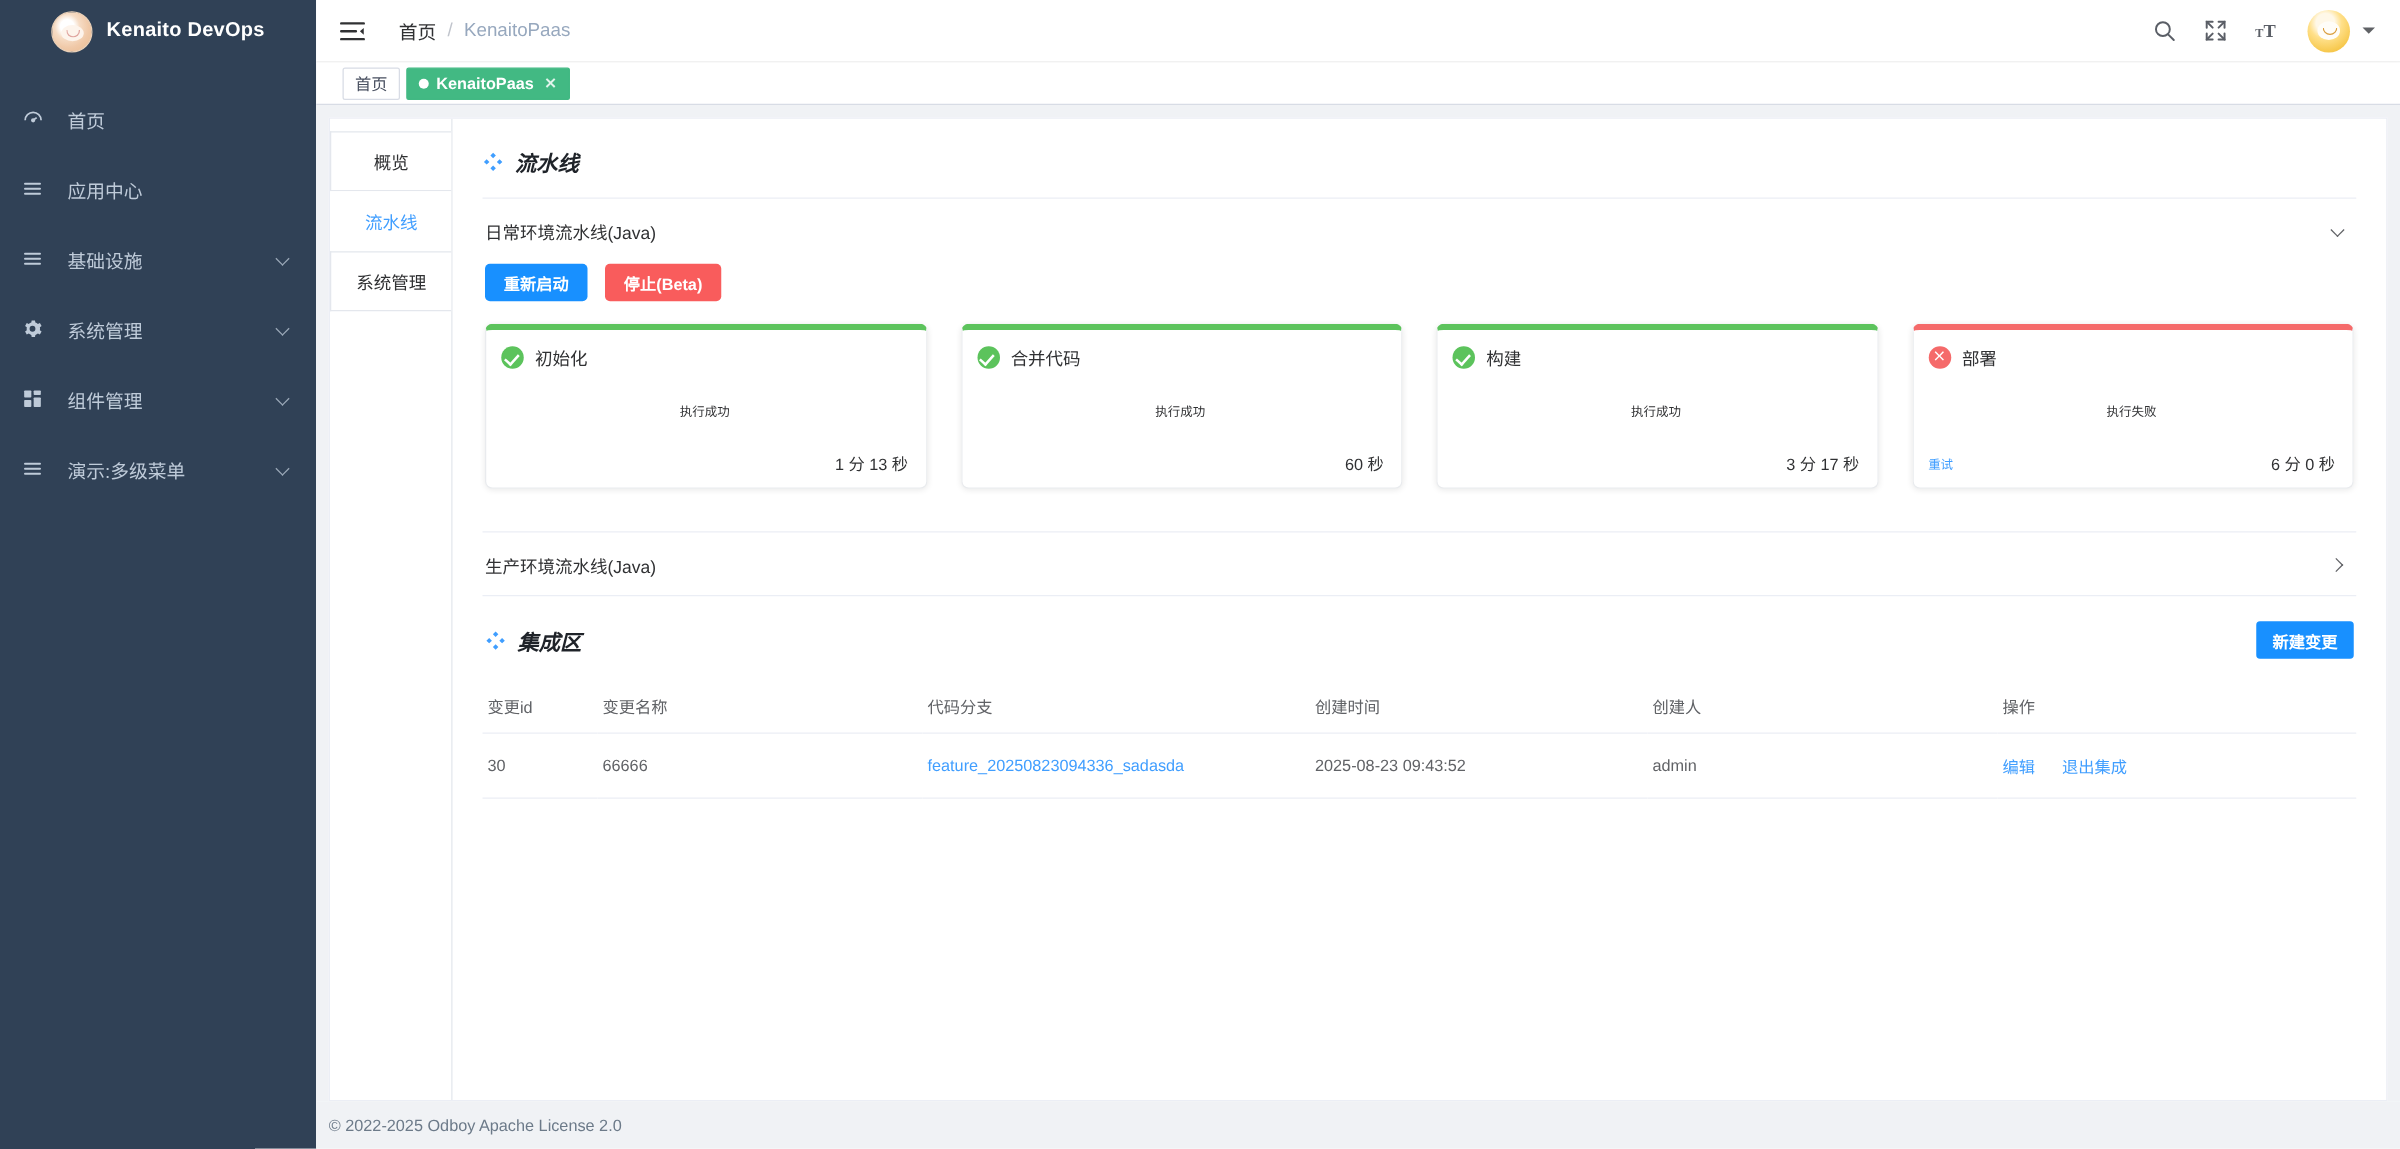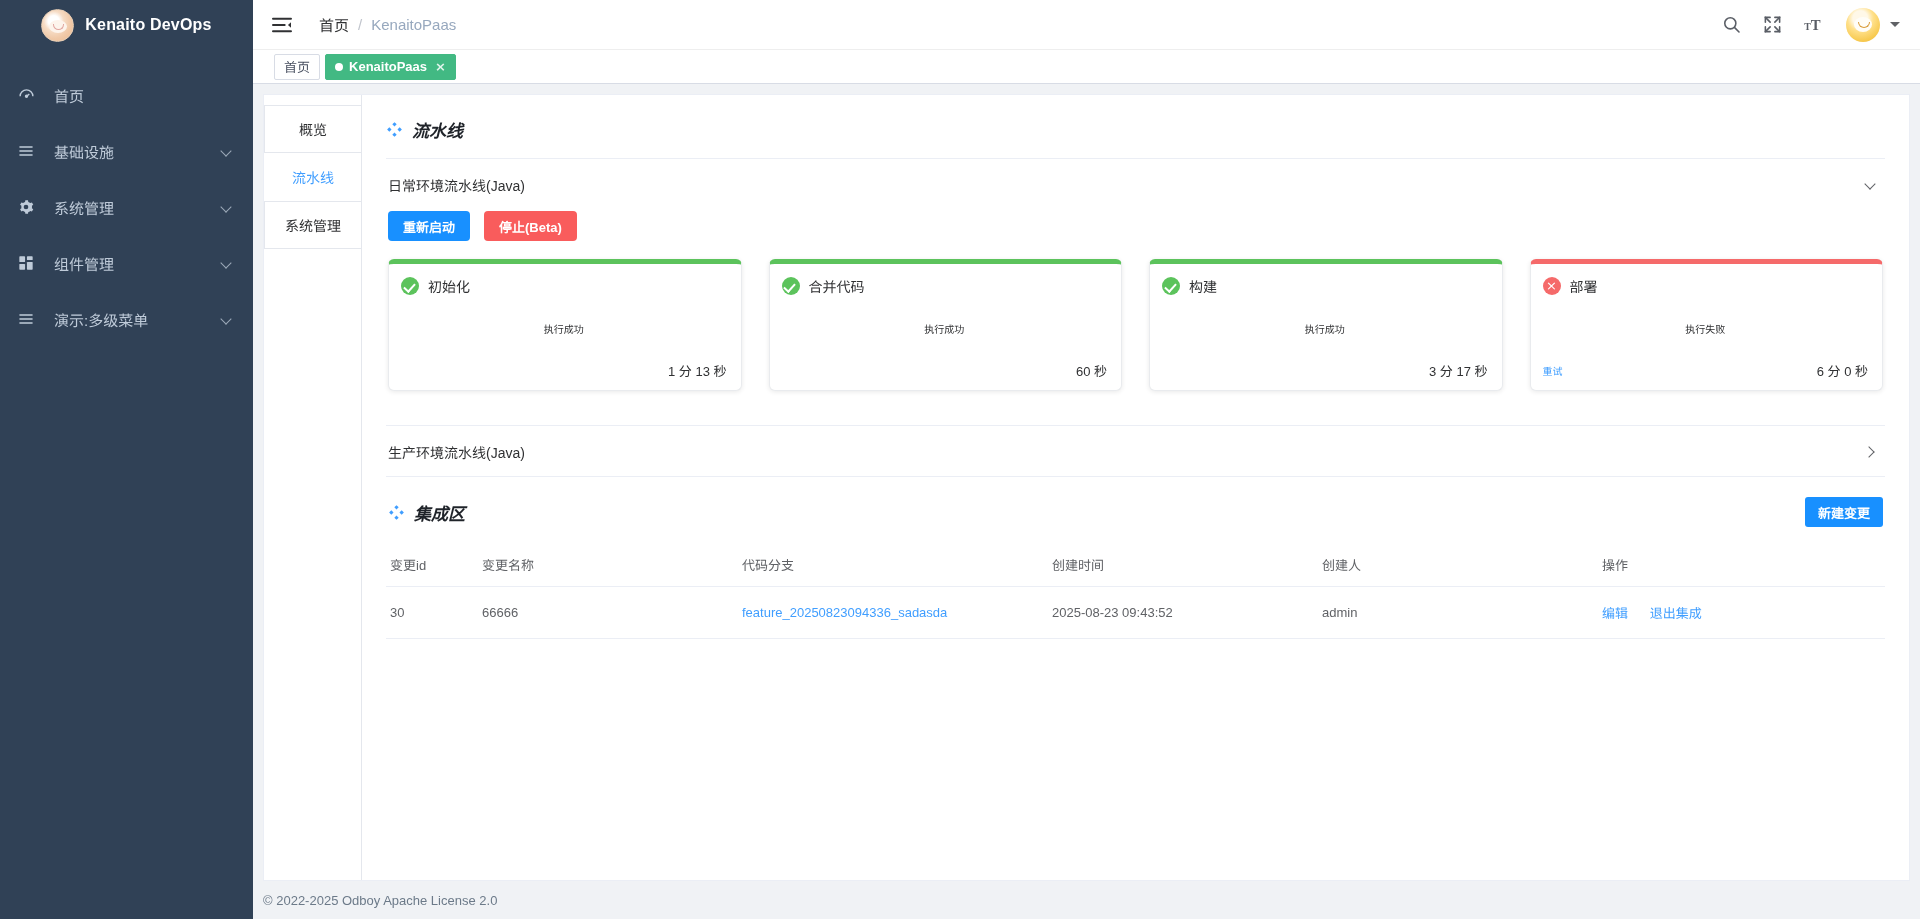--- a/index.html
+++ b/index.html
@@ -265,20 +265,28 @@
         <span class="menu-icon">
           <svg width="17" height="17" viewBox="0 0 24 24" fill="none" stroke="currentColor" stroke-width="2">
             <path d="M3 13a9 9 0 0 1 18 0"></path>
               <path d="M12 13l4-3"></path>
               <circle cx="12" cy="13" r="1.4" fill="currentColor"></circle>
           </svg>
         </span>
         <span class="menu-label">首页</span>
       </div>
 
+      <div class="menu-item">
+        <span class="menu-icon">
+          <svg width="16" height="16" viewBox="0 0 24 24" stroke="currentColor" stroke-width="2.4" stroke-linecap="round">
+            <path d="M3 6h18M3 12h18M3 18h18"></path>
+          </svg>
+        </span>
+        <span class="menu-label">应用中心</span>
+      </div>
 
       <div class="menu-item">
         <span class="menu-icon">
           <svg width="16" height="16" viewBox="0 0 24 24" stroke="currentColor" stroke-width="2.4" stroke-linecap="round">
             <path d="M3 6h18M3 12h18M3 18h18"></path>
           </svg>
         </span>
         <span class="menu-label">基础设施</span>
         <span class="menu-arrow"></span>
       </div>

